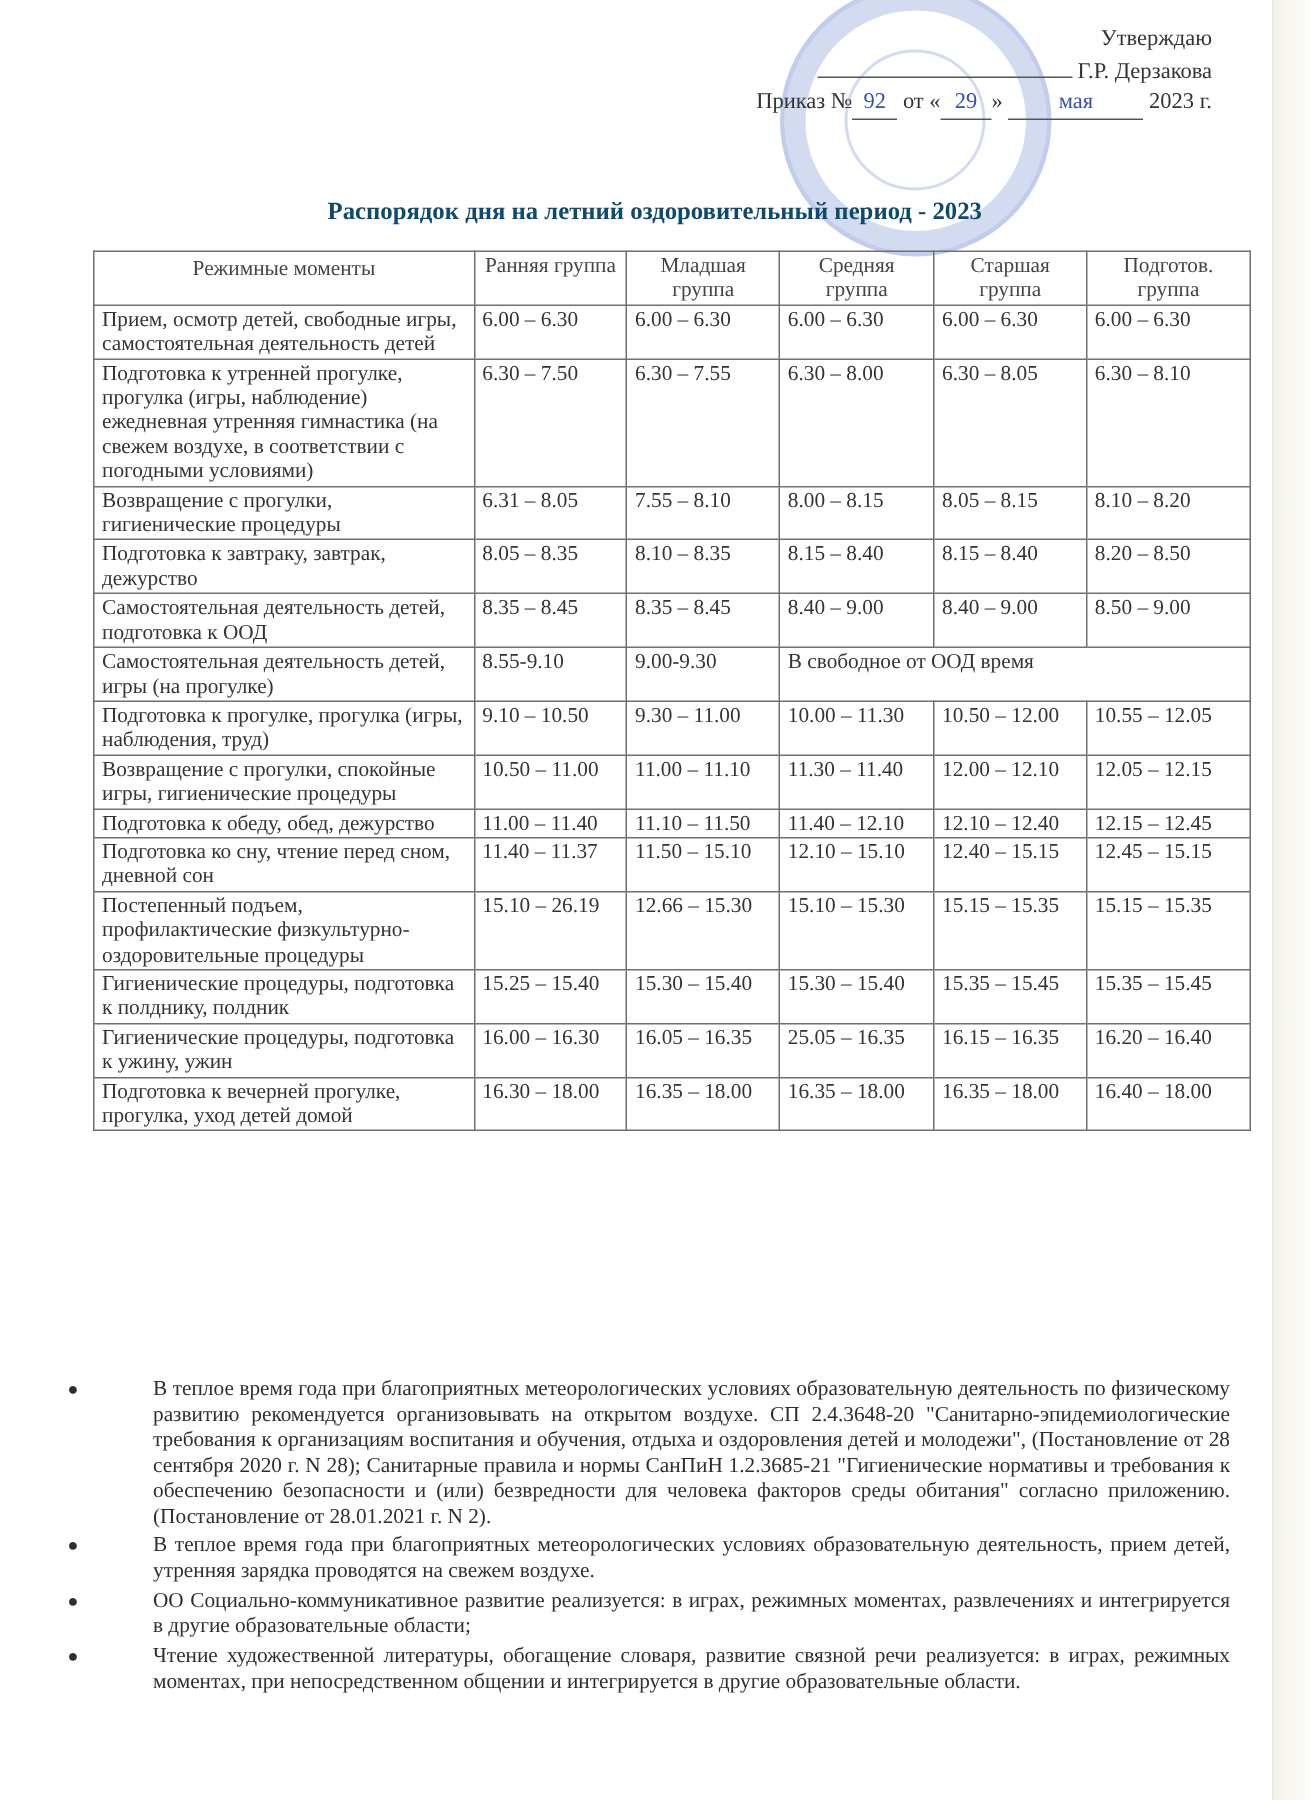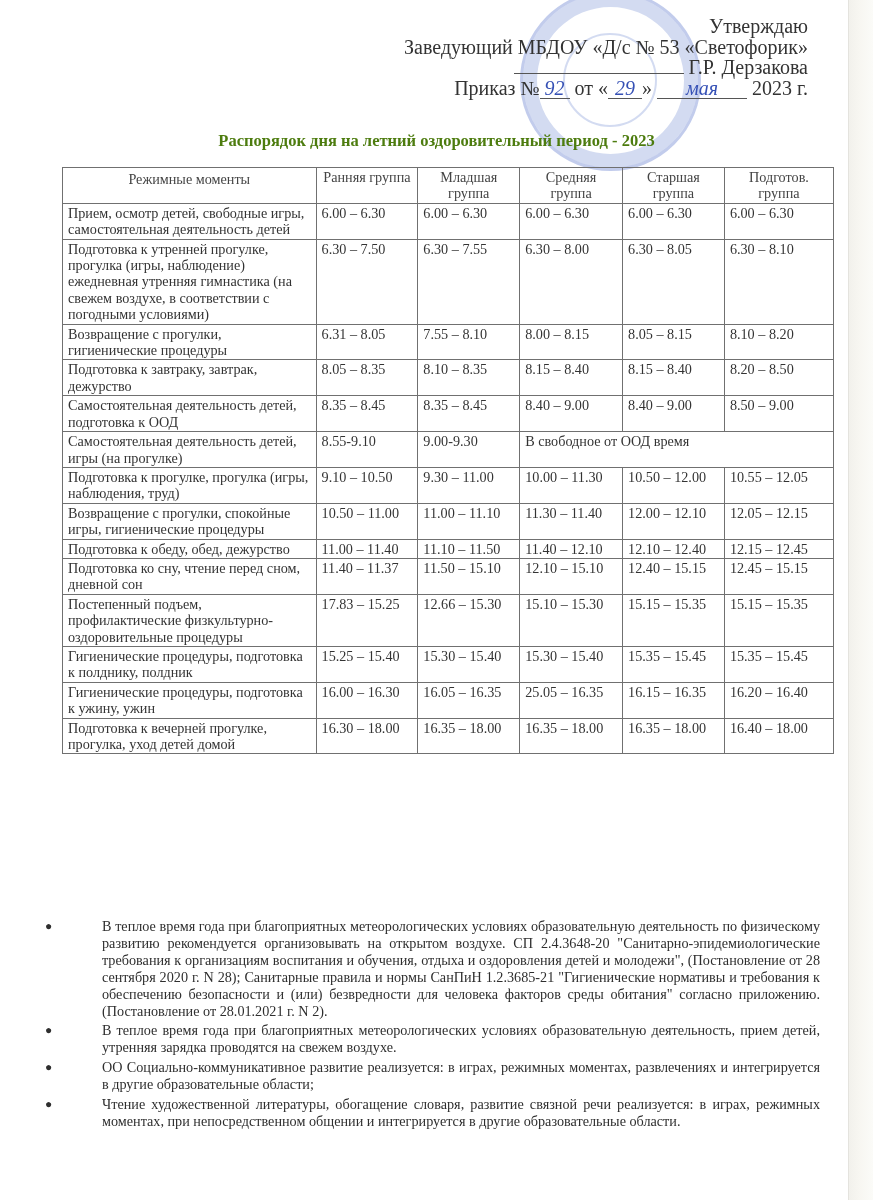--- a/index.html
+++ b/index.html
@@ -10,39 +10,39 @@
       color: #2a2a2a;
       position: relative;
     }
     .page-edge {
       position: absolute; top: 0; right: 0; width: 24px; height: 1200px;
       background: linear-gradient(to right, #f2f1ec 0%, #f7f6f1 40%, #fbfbf8 100%);
       border-left: 1px solid #e4e3de;
     }
     .approval {
       position: absolute; top: 16px; right: 65px;
-      text-align: right; font-size: 20px; line-height: 20.5px;
+      text-align: right; font-size: 15px; line-height: 20.5px;
       color: #333;
     }
     .approval .sig { display: inline-block; border-bottom: 1px solid #555; width: 170px; height: 14px; vertical-align: baseline; }
-    .approval .hand { color: #3550b5; font-style: italic; border-bottom: 1px solid #555; display: inline-block; text-align: center; }
+    .approval .hand { color: #3550b5; border-bottom: 1px solid #555; display: inline-block; text-align: center; }
     .stamp {
       position: absolute; top: -10px; left: 520px; width: 175px; height: 175px;
       border-radius: 50%;
       border: 3px solid rgba(80, 110, 200, 0.35);
       box-shadow: inset 0 0 0 12px rgba(255,255,255,0), inset 0 0 0 14px rgba(80,110,200,0.25);
       pointer-events: none;
     }
     .stamp::after {
       content: ""; position: absolute; left: 40px; top: 40px; width: 90px; height: 90px;
       border-radius: 50%; border: 2px solid rgba(80,110,200,0.25);
     }
     .title {
       position: absolute; top: 131px; left: 0; width: 873px; text-align: center;
-      font-weight: bold; font-size: 16.5px; color: #4d7c0f;
+      font-weight: bold; font-size: 16.5px; color: #0c4a6e;
     }
     table.schedule {
       position: absolute; top: 167px; left: 62px;
       width: 772px; border-collapse: collapse;
       font-size: 14.2px; line-height: 16.4px; color: #333; padding-left: 24px;
     }
     table.schedule th, table.schedule td {
       border: 1px solid #707070; vertical-align: top;
       padding: 1px 5px 1px 5px; text-align: left;
     }
@@ -62,21 +62,20 @@
   </style>
 </head>
 <body>
 
 <div class="page-edge"></div>
 
 <div class="stamp"></div>
 
 <div class="approval">
   <div>Утверждаю</div>
-  <div>Заведующий МБДОУ «Д/с № 53 «Светофорик»</div>
   <div>
     <span class="sig"></span>
     <span>Г.Р. Дерзакова</span>
   </div>
   <div>
     <span>Приказ №</span><span class="hand" style="width:30px">92</span>
     <span>от «</span><span class="hand" style="width:34px">29</span><span>»</span>
     <span class="hand" style="width:90px">мая</span>
     <span>2023 г.</span>
   </div>
@@ -177,21 +176,21 @@
       <tr>
         <td>Подготовка ко сну, чтение перед сном, дневной сон</td>
         <td>11.40 – 11.37</td>
         <td>11.50 – 15.10</td>
         <td>12.10 – 15.10</td>
         <td>12.40 – 15.15</td>
         <td>12.45 – 15.15</td>
       </tr>
       <tr>
         <td>Постепенный подъем, профилактические физкультурно-оздоровительные процедуры</td>
-        <td>17.83 – 15.25</td>
+        <td>15.10 – 26.19</td>
         <td>12.66 – 15.30</td>
         <td>15.10 – 15.30</td>
         <td>15.15 – 15.35</td>
         <td>15.15 – 15.35</td>
       </tr>
       <tr>
         <td>Гигиенические процедуры, подготовка к полднику, полдник</td>
         <td>15.25 – 15.40</td>
         <td>15.30 – 15.40</td>
         <td>15.30 – 15.40</td>

